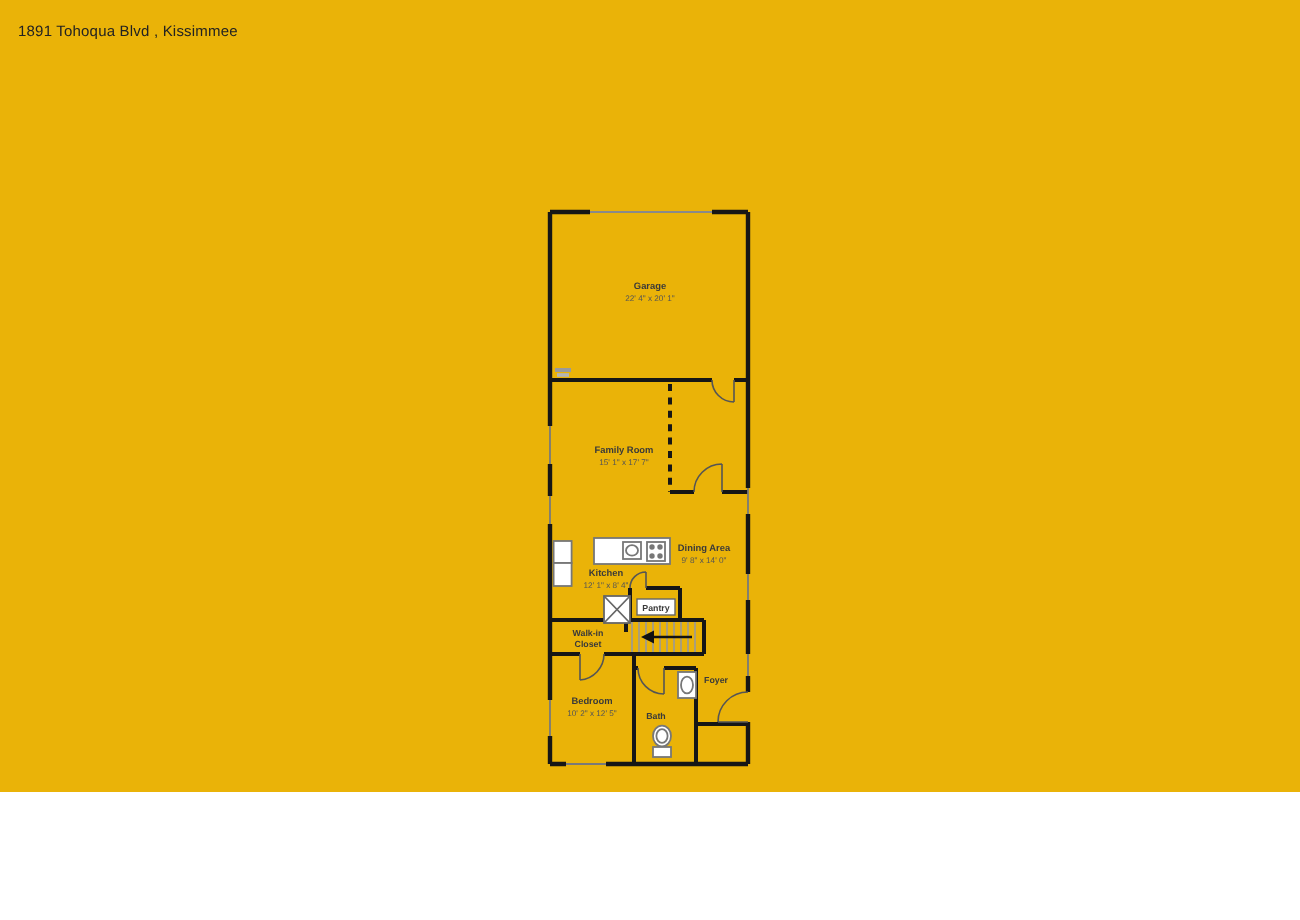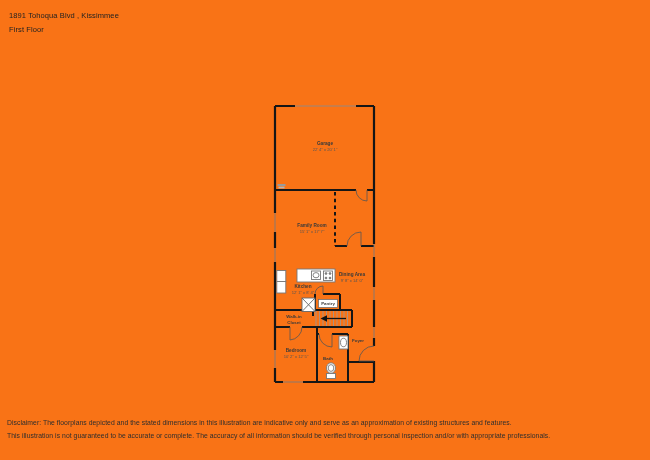--- a/index.html
+++ b/index.html
@@ -1,19 +1,19 @@
 <!DOCTYPE html>
 <html><head>
 <meta charset="utf-8">
 <style>
   html,body{margin:0;padding:0;background:#ffffff;}
   .page{
     position:relative;
-    width:650px;height:460px;
-    background:#f97316;
+    width:650px;height:396px;
+    background:#eab308;
     font-family:"Liberation Sans", sans-serif;
     overflow:hidden;
   }
   .header{
     position:absolute;left:9px;top:9px;
     color:#222;font-size:7.5px;line-height:13.5px;
     letter-spacing:.1px;
   }
   .disclaimer{
     position:absolute;left:7px;top:416px;right:4px;
@@ -26,21 +26,20 @@
   .room-dims{font-size:4.1px;fill:#555;}
   .small-name{font-size:4.4px;font-weight:bold;}
 </style>
 </head>
 <body>
 
 <div class="page">
 
   <div class="header">
     <div>1891 Tohoqua Blvd , Kissimmee</div>
-    <div>First Floor</div>
   </div>
 
   <svg class="plan-svg" width="650" height="460" viewBox="0 0 650 460">
 
     <path stroke="#161616" stroke-width="2.2" fill="none" d="
       M275 106 H295 M356 106 H374
       M275 106 V213 M275 232 V248 M275 262 V350 M275 368 V382
       M374 106 V244 M374 257 V287 M374 300 V327 M374 338 V346 M374 361 V382
       M275 382 H283 M303 382 H374"></path>
 

